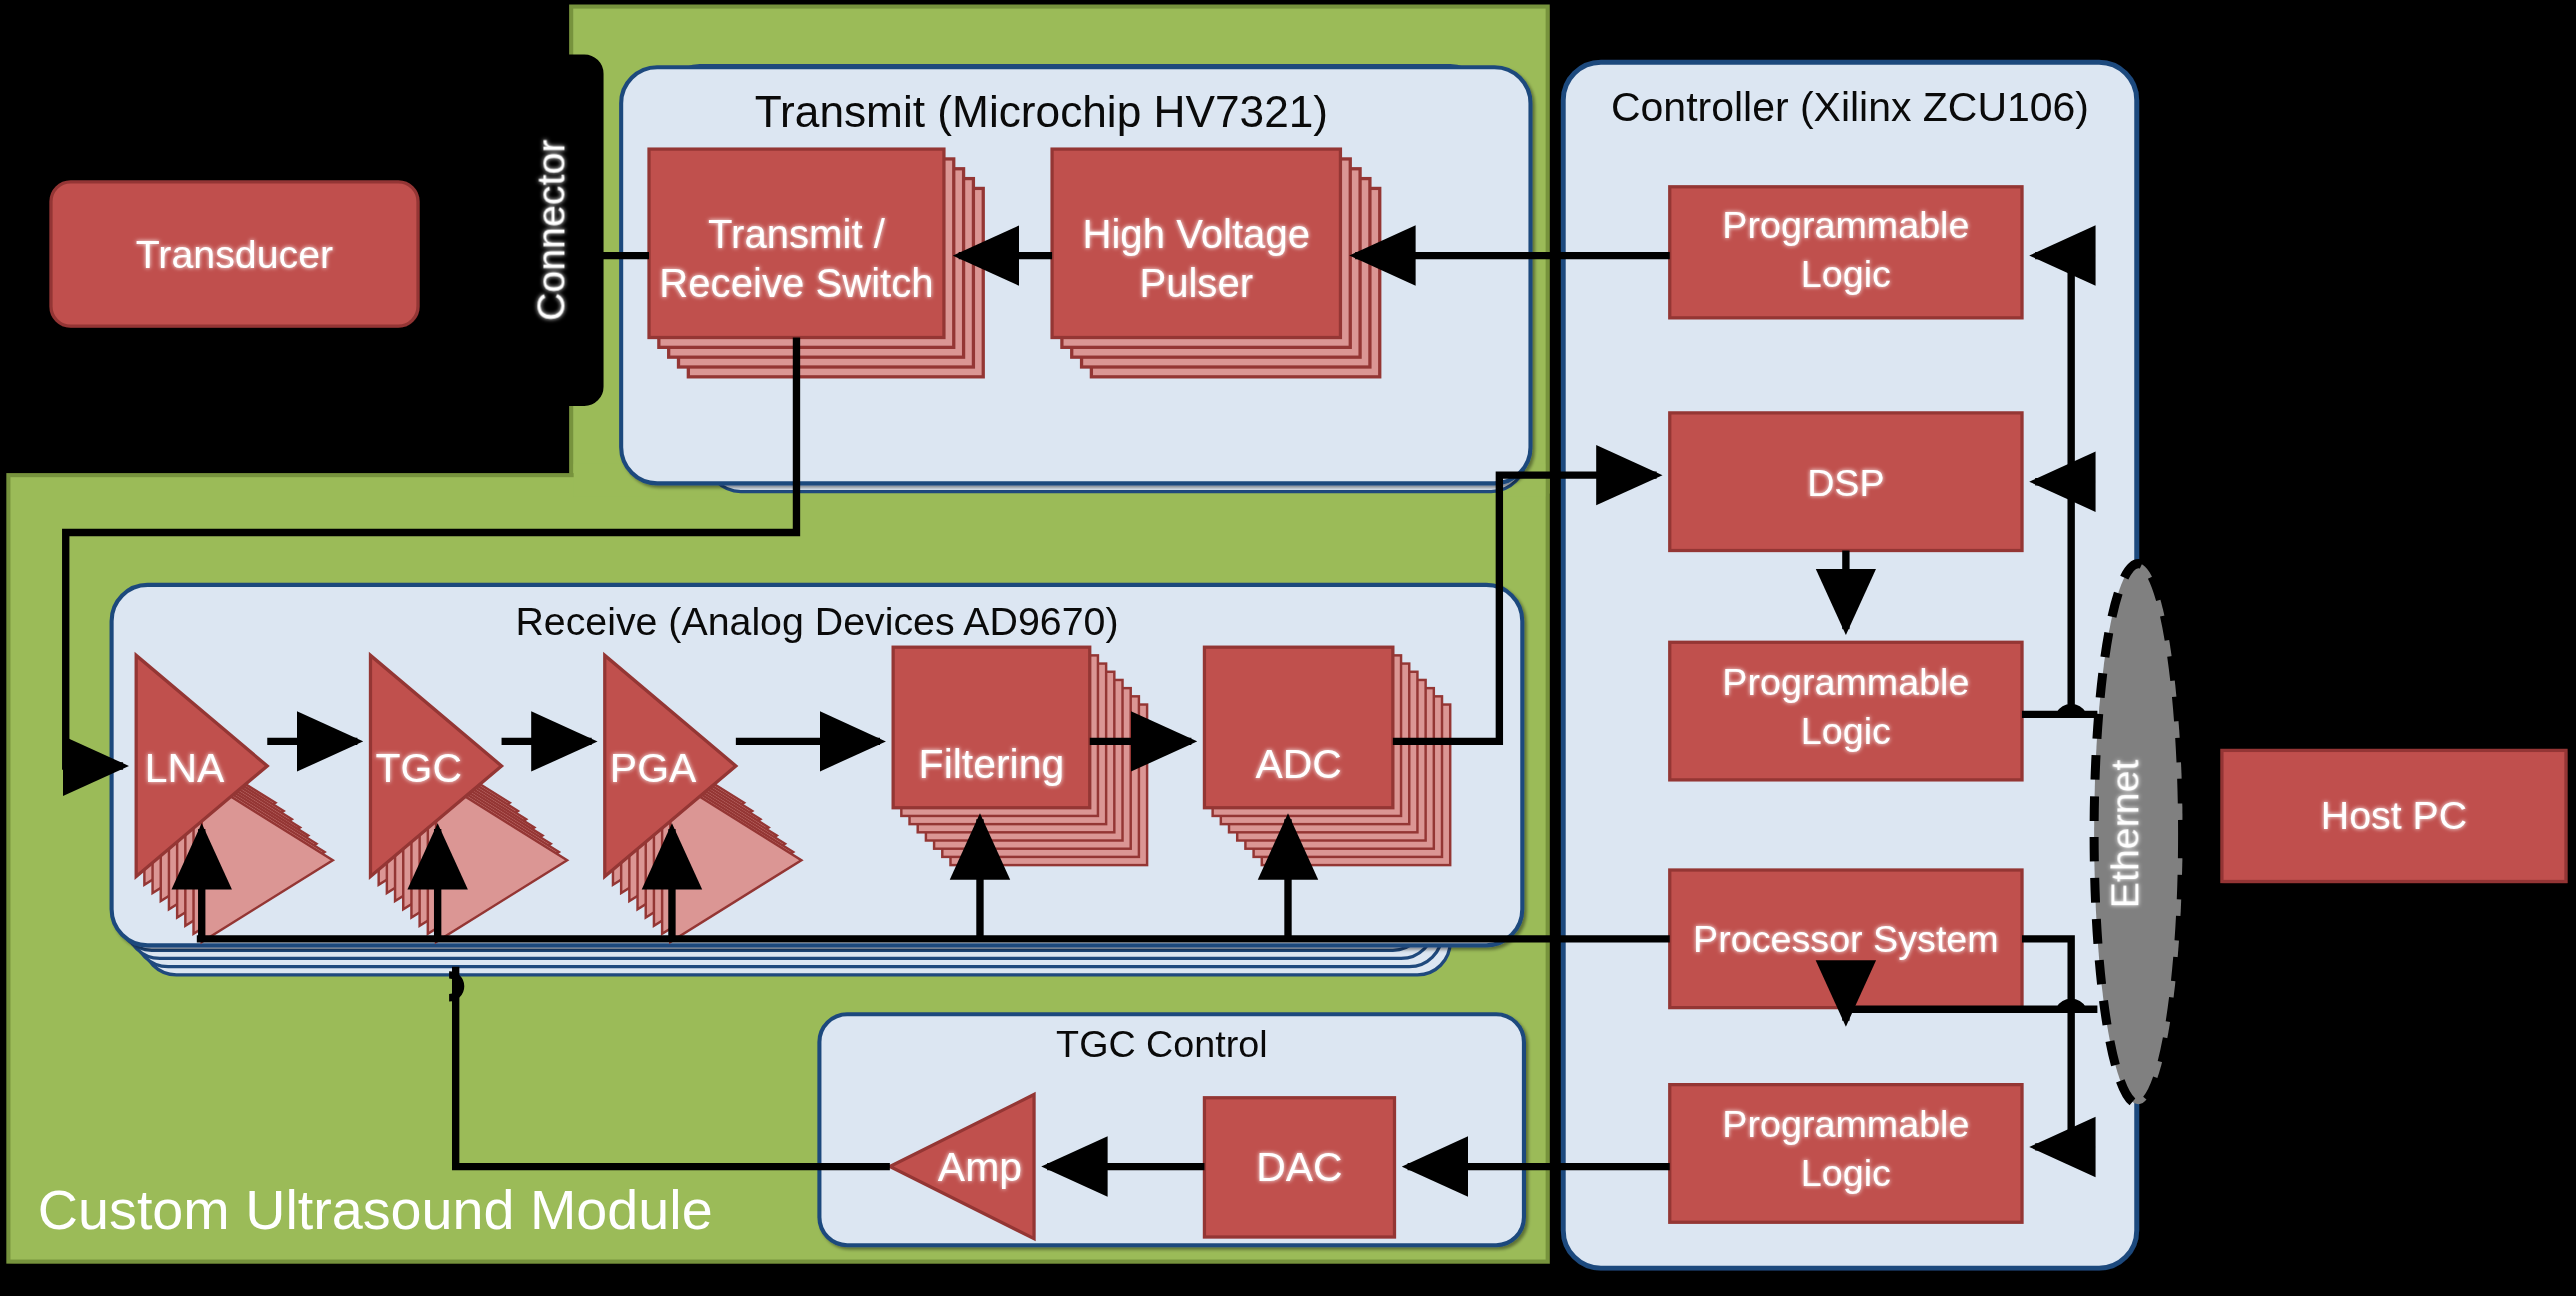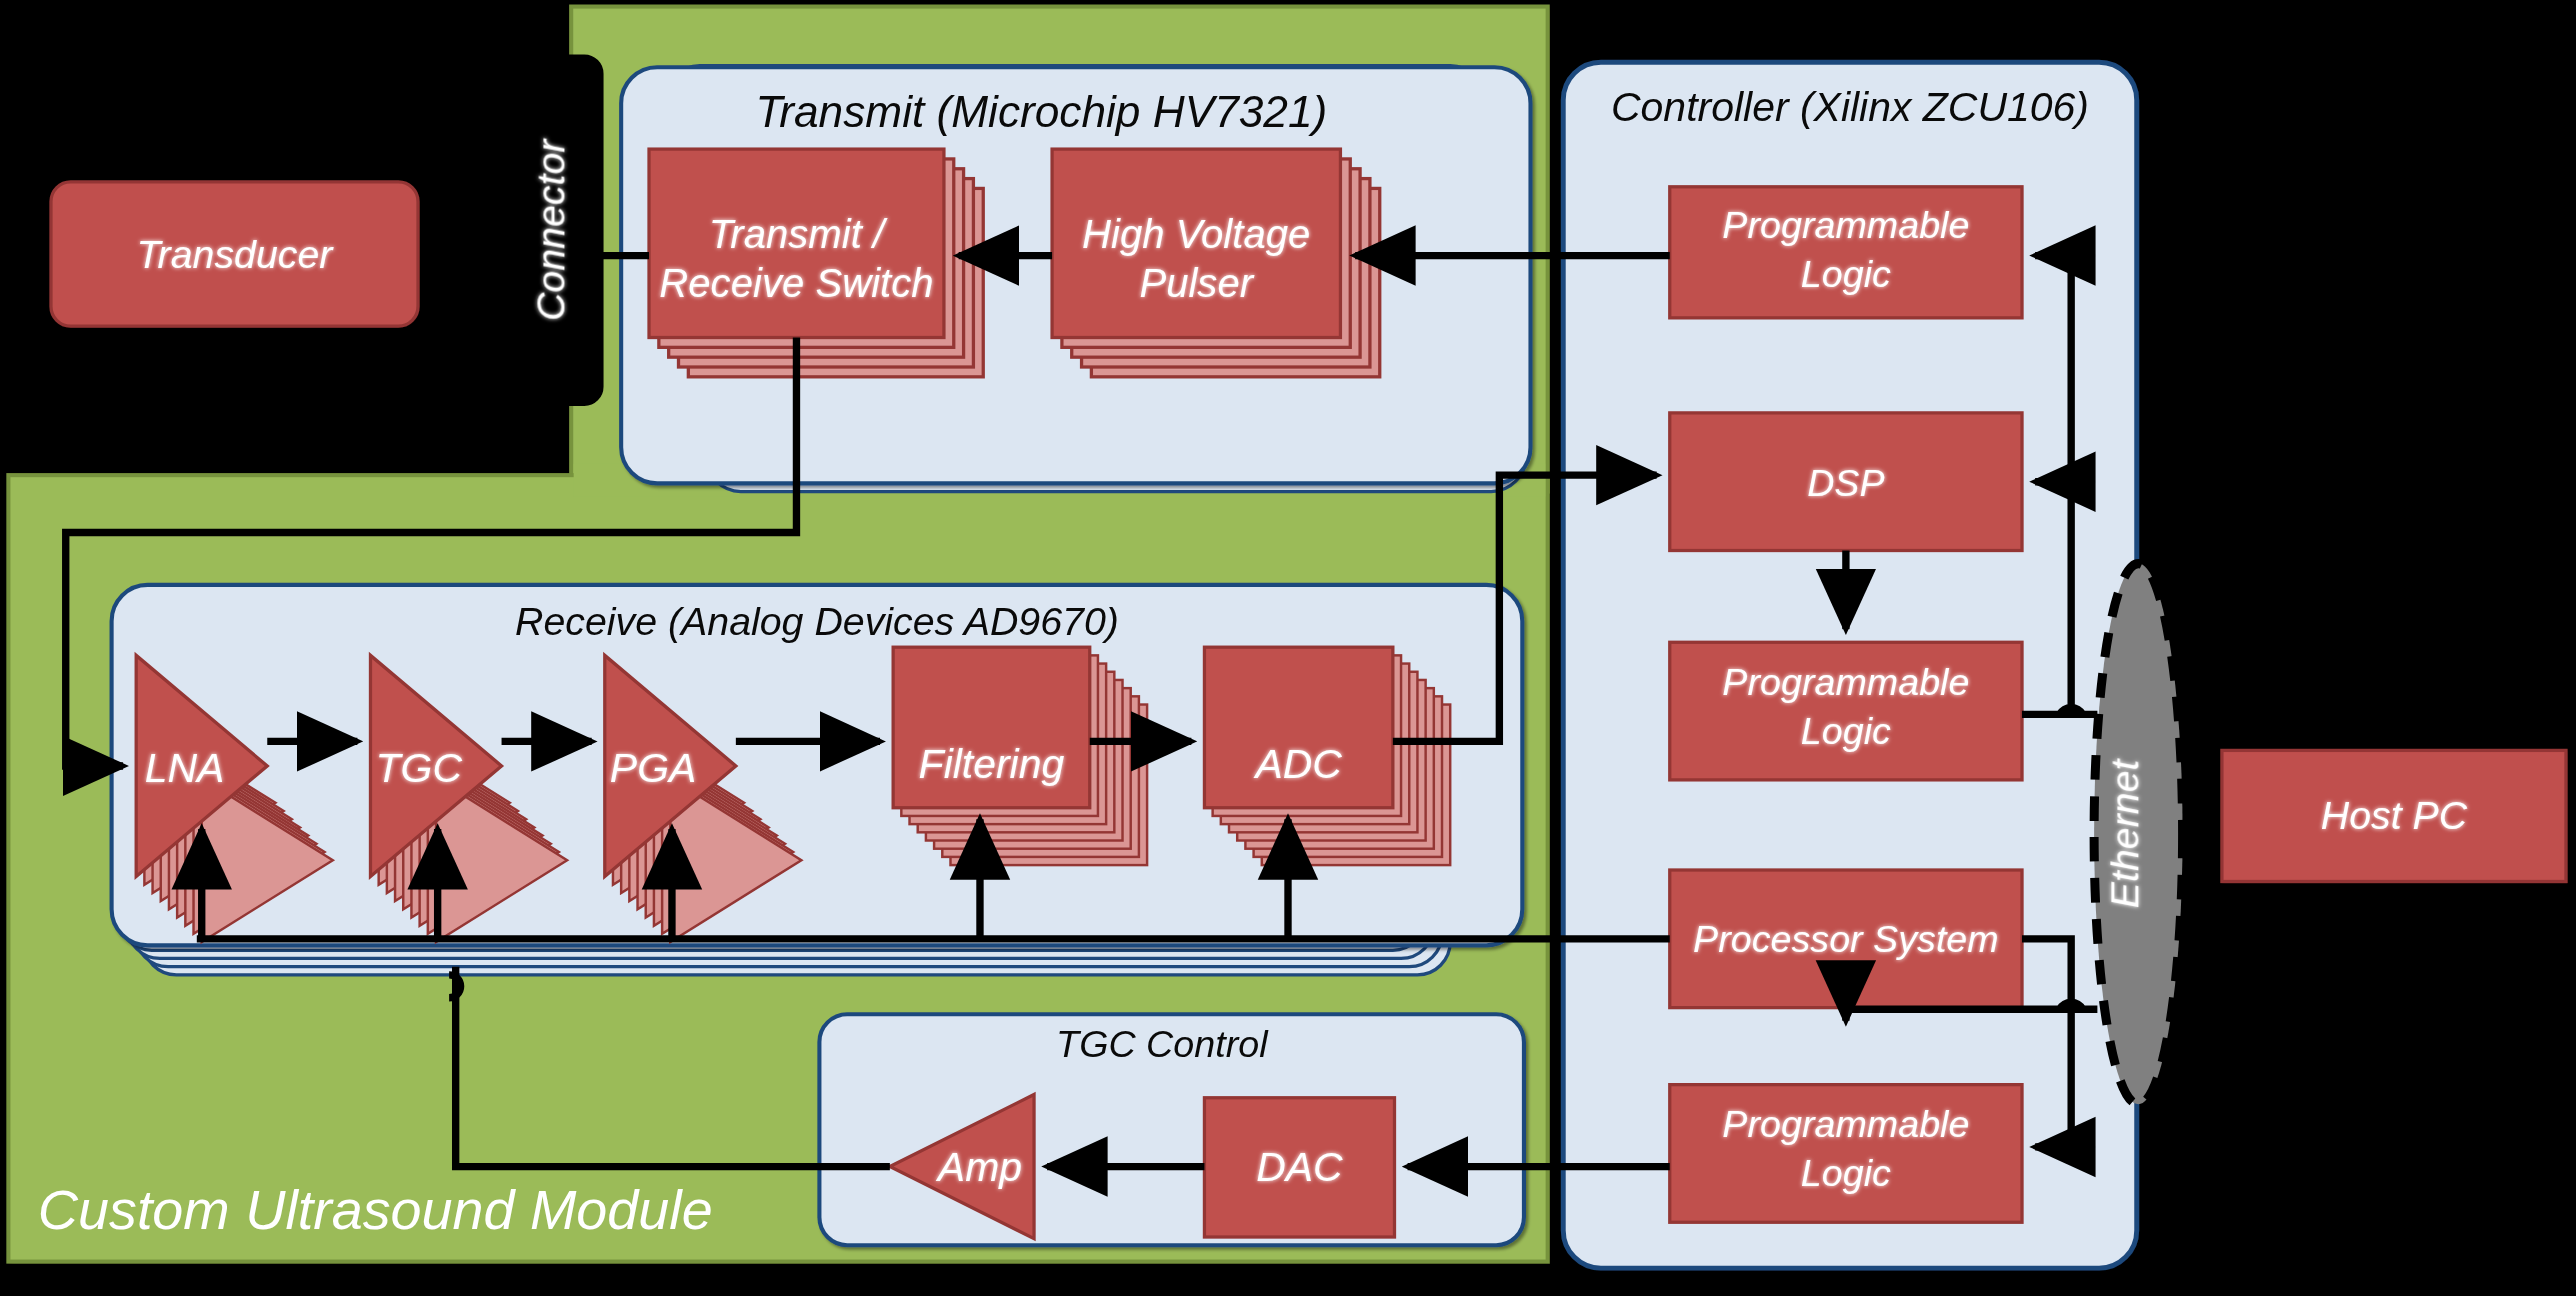--- a/index.html
+++ b/index.html
@@ -1,17 +1,17 @@
 <!DOCTYPE html>
 <html style="font-size:13px"><head>
 <meta charset="utf-8">
 <style>
   html,body{margin:0;padding:0;background:#000;}
   #stage{position:relative;width:2576px;height:1296px;background:#000;overflow:hidden;
-         font-family:"Liberation Sans","DejaVu Sans",sans-serif;font-style:italic;}
+         font-family:"Liberation Sans","DejaVu Sans",sans-serif;}
   svg{position:absolute;top:0;left:0;width:2576px;height:1296px;display:block;}
   .lbl{fill:#ffffff;font-family:"Liberation Sans","DejaVu Sans",sans-serif;}
   .lbl-dark{fill:#0a0a0a;font-family:"Liberation Sans","DejaVu Sans",sans-serif;}
 </style>
 </head>
 <body>
 
 <div id="stage">
 <svg viewBox="0 0 3144 1582" xmlns="http://www.w3.org/2000/svg">
 

